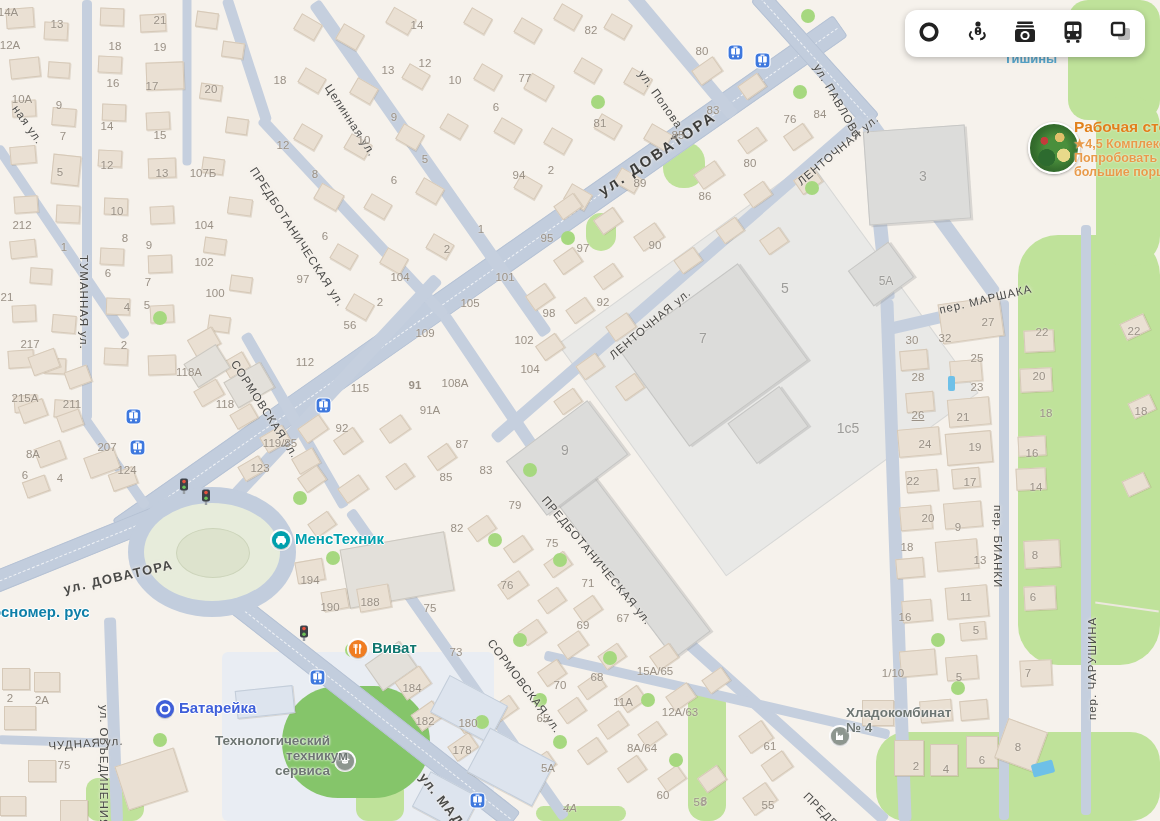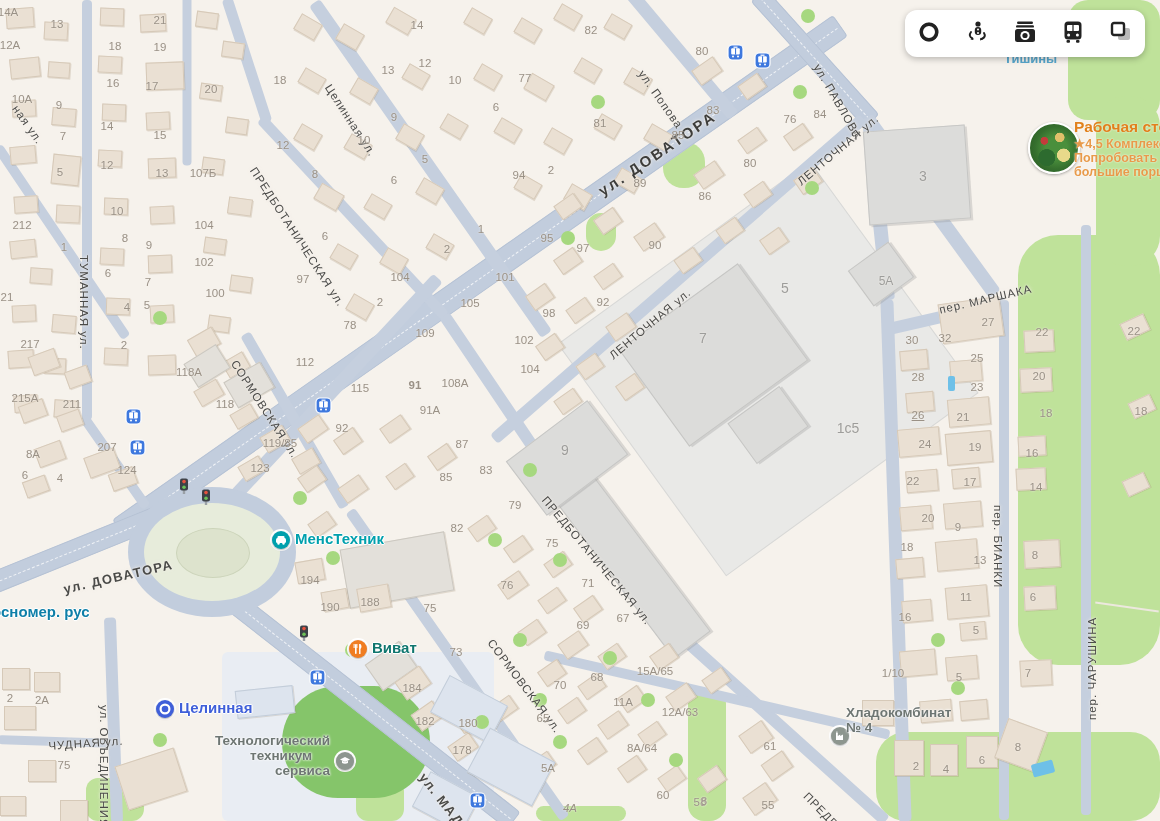--- a/index.html
+++ b/index.html
@@ -381,21 +381,21 @@
       <div class="hnum" style="left: 124px; top: 345px;">2</div>
       <div class="hnum" style="left: 204px; top: 225px;">104</div>
       <div class="hnum" style="left: 204px; top: 262px;">102</div>
       <div class="hnum" style="left: 215px; top: 293px;">100</div>
       <div class="hnum" style="left: 189px; top: 372px;">118А</div>
       <div class="hnum" style="left: 225px; top: 404px;">118</div>
       <div class="hnum" style="left: 280px; top: 443px;">119/85</div>
       <div class="hnum" style="left: 260px; top: 468px;">123</div>
       <div class="hnum" style="left: 305px; top: 362px;">112</div>
       <div class="hnum" style="left: 360px; top: 388px;">115</div>
-      <div class="hnum" style="left: 350px; top: 325px;">78</div>
+      <div class="hnum" style="left: 350px; top: 325px;">56</div>
       <div class="hnum" style="left: 303px; top: 279px;">97</div>
       <div class="hnum" style="left: 380px; top: 302px;">2</div>
       <div class="hnum" style="left: 400px; top: 277px;">104</div>
       <div class="hnum" style="left: 447px; top: 249px;">2</div>
       <div class="hnum" style="left: 325px; top: 236px;">6</div>
       <div class="hnum" style="left: 425px; top: 333px;">109</div>
       <div class="hnum" style="left: 470px; top: 303px;">105</div>
       <div class="hnum" style="left: 505px; top: 277px;">101</div>
       <div class="hnum" style="left: 415px; top: 385px; font-weight: bold;">91</div>
       <div class="hnum" style="left: 455px; top: 383px;">108А</div>
@@ -527,29 +527,29 @@
           <rect x="4.4" y="1" width="1" height="4" fill="#fff"></rect>
           <path d="M8.5 1 q2 2.5 0 5 l0 5 -1.4 0 0 -10z" fill="#fff"></path>
         </svg>
       </div>
       <div class="poi-label" style="left: 372px; top: 639px; color: #0f766e;">Виват</div>
       <div class="poi-icon" style="left: 156px; top: 700px; width: 18px; height: 18px; background: rgb(63, 95, 217);">
         <svg width="12" height="12" viewBox="0 0 12 12">
           <circle cx="6" cy="6" r="4.4" fill="none" stroke="#fff" stroke-width="2.2"></circle>
         </svg>
       </div>
-      <div class="poi-label" style="left: 179px; top: 699px; color: rgb(63, 95, 217);">Целинная</div>
+      <div class="poi-label" style="left: 179px; top: 699px; color: rgb(63, 95, 217);">Батарейка</div>
       <div class="poi-icon" style="left: 336px; top: 752px; width: 18px; height: 18px; background: rgb(141, 150, 143);">
         <svg width="12" height="12" viewBox="0 0 12 12">
           <path d="M6 2 L11 4.5 6 7 1 4.5z" fill="#fff"></path>
           <path d="M3 5.8 L3 8 Q6 9.6 9 8 L9 5.8 6 7.2z" fill="#fff"></path>
         </svg>
       </div>
       <div class="gray-label" style="top: 733px; right: 830px;">Технологический</div>
-      <div class="gray-label" style="top: 748px; right: 848px; margin-left: 9px;">техникум</div>
+      <div class="gray-label" style="top: 748px; right: 812px; margin-left: 9px;">техникум</div>
       <div class="gray-label" style="top: 763px; right: 830px;">сервиса</div>
       <div class="poi-icon" style="left: 831px; top: 727px; width: 18px; height: 18px; background: rgb(141, 150, 143);">
         <svg width="12" height="12" viewBox="0 0 12 12">
           <path d="M2 10 L2 3 3.8 3 3.8 6 6.2 4.5 6.2 6 9 4.5 9 10z" fill="#fff"></path>
           <rect x="2.4" y="1.5" width="1" height="2" fill="#fff"></rect>
         </svg>
       </div>
       <div class="gray-label" style="top: 705px; left: 846px;">Хладокомбинат</div>
       <div class="gray-label" style="top: 720px; left: 846px;">№ 4</div>
       <div class="poi-label" style="left: -14px; top: 603px; color: rgb(14, 127, 168);">госномер. рус</div>

